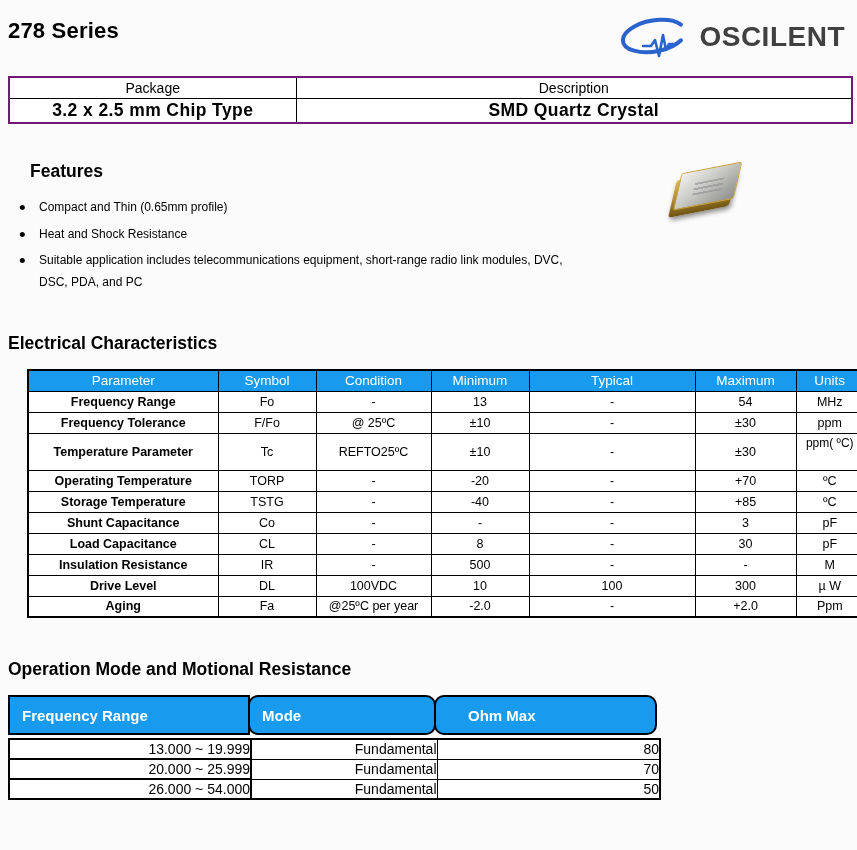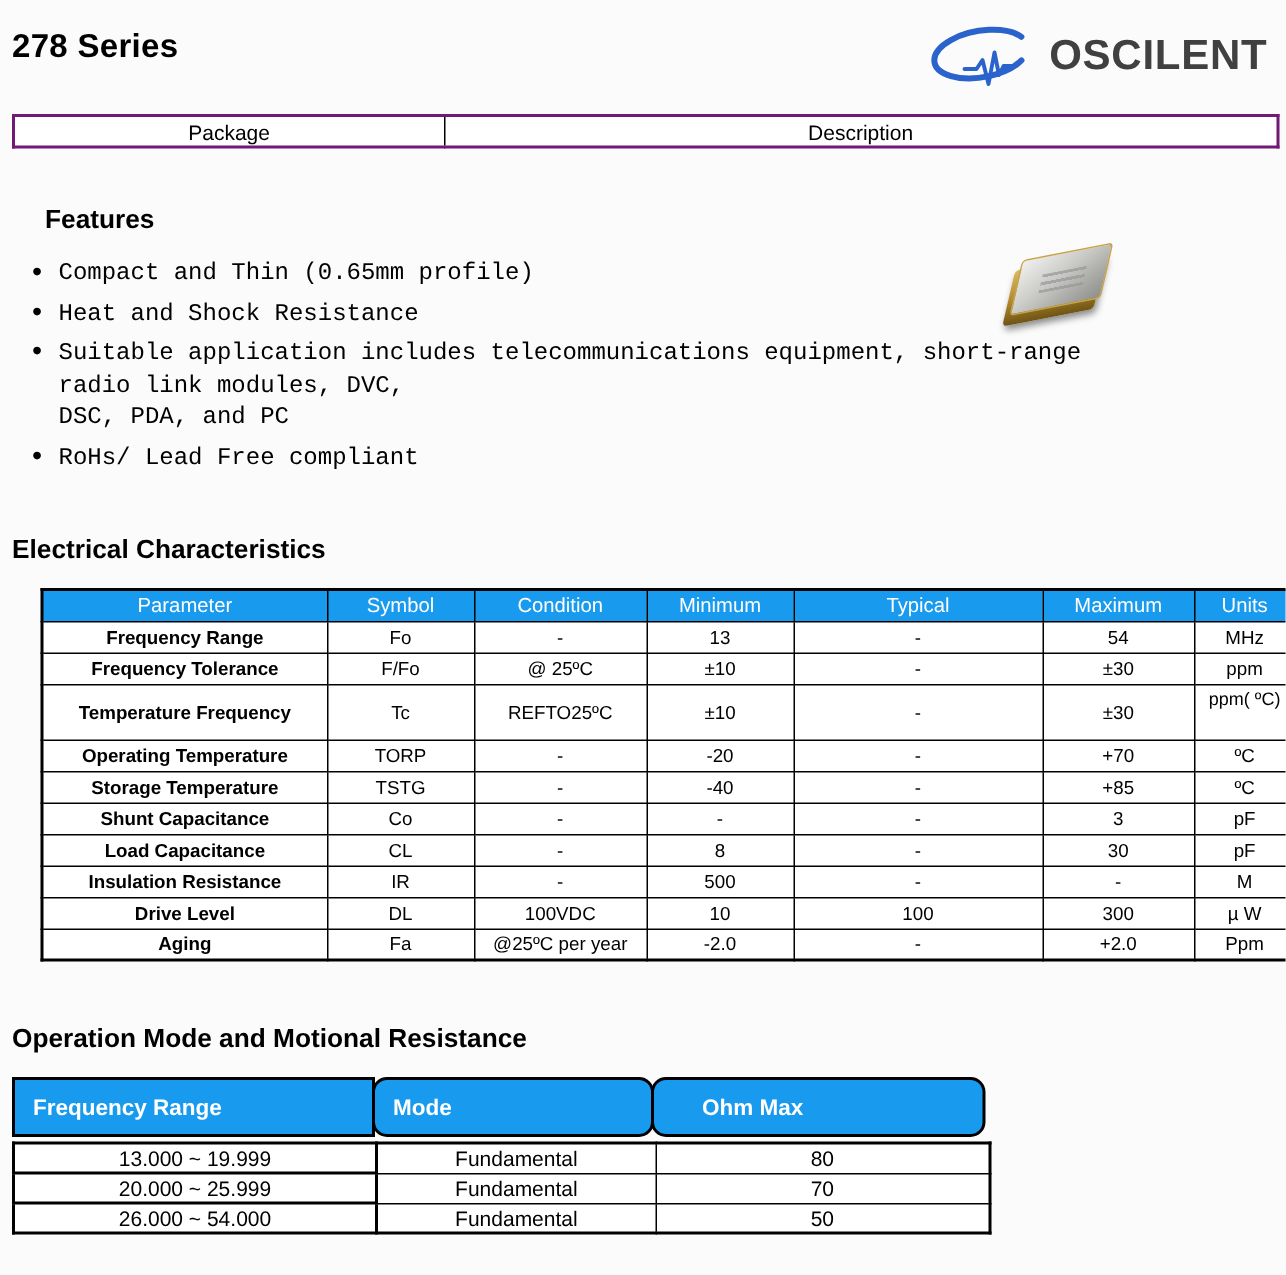--- a/index.html
+++ b/index.html
@@ -14,21 +14,21 @@
 
   
   .pkg-table { border-collapse:collapse; width:843px; margin:16px 0 0 8px; border:2px solid #701a75; table-layout:fixed; }
   .pkg-table th { font-weight:normal; font-size:14px; border:1px solid #000; height:21px; background:#fff; }
   .pkg-table td { font-weight:bold; font-size:17.5px; text-align:center; border:1px solid #000; height:25px; background:#fff; letter-spacing:0.4px; }
 
   
   .sec-h { font-size:17.5px; font-weight:bold; margin-left:8px; }
   .features-h { margin-top:37px;margin-left:30px; }
   .feat-list { list-style:none; margin:15px 0 0 18px; max-width:740px; }
-  .feat-list li { position:relative; padding-left:21px; font-size:16px; line-height:21.5px; margin-bottom:5px; white-space:pre-line;font-family:Liberation Mono, monospace; }
+  .feat-list li { position:relative; padding-left:21px; font-size:12px; line-height:21.5px; margin-bottom:5px; white-space:pre-line; }
   .feat-list li::before { content:"\2022"; position:absolute; left:1px; top:0; font-size:19px; }
 
   
   .chip-wrap { position:absolute; left:663px; top:167px; width:76px; height:52px; }
   .chip { position:absolute; inset:0; transform:rotate(-11deg); }
   .chip-base { position:absolute; left:1px; top:9px; width:62px; height:35px; border-radius:3px;
                transform:skewX(-24deg); transform-origin:bottom left;
                background:linear-gradient(180deg,#dcb95e 0%,#b08a30 55%,#6f5414 100%);
                box-shadow:2px 3px 5px rgba(0,0,0,0.45); }
   .chip-top  { position:absolute; left:7px; top:3px; width:62px; height:35px; border-radius:3px;
@@ -48,21 +48,21 @@
   .elec-table tr.tall td.units-top { vertical-align:top; padding-top:2px; font-size:12px; }
 
   
   .op-h { margin-top:41px; }
   .op-head { display:flex; width:651px; margin:15px 0 0 8px; }
   .op-head .hcell { background:#189aef; color:#fff; font-weight:bold; font-size:15px; height:40px;
                     display:flex; align-items:center; padding-left:12px; border:2px solid #000; }
   .op-head .hcell + .hcell { margin-left:-2px;border-radius:10px; }
   .op-head .c1 { width:242px; } .op-head .c2 { width:188px; } .op-head .c3 { width:223px;padding-left:32px; }
   .op-body { border-collapse:collapse; width:651px; margin:3px 0 0 8px; border:2px solid #000; table-layout:fixed; }
-  .op-body td { background:#fff; border:1px solid #000; text-align:center; font-size:14px; height:20px; }
+  .op-body td { background:#fff; border:1px solid #000; text-align:right; font-size:14px; height:20px; }
   .op-body td:first-child { border-width:2px; }
 </style>
 </head>
 <body>
 
 <div class="page">
 
   <div class="hdr">
     <div class="title">278 Series</div>
     <div class="logo">
@@ -79,30 +79,33 @@
   <table class="pkg-table">
     <colgroup>
         <col style="width:287px">
         <col style="width:556px">
       </colgroup>
     <tbody>
         <tr>
       <th>Package</th>
       <th>Description</th>
     </tr>
+    <tr>
+      <td>3.2 x 2.5 mm Chip Type</td>
+      <td>SMD Quartz Crystal</td>
+    </tr>
   </tbody>
     </table>
 
   <h2 class="sec-h features-h">Features</h2>
   <ul class="feat-list">
     <li>Compact and Thin (0.65mm profile)</li>
     <li>Heat and Shock Resistance</li>
     <li>Suitable application includes telecommunications equipment, short-range radio link modules, DVC,
 DSC, PDA, and PC</li>
-    <li>RoHs/ Lead Free compliant</li>
   </ul>
 
   <div class="chip-wrap">
     <div class="chip">
       <div class="chip-base"></div>
       <div class="chip-top"></div>
     </div>
   </div>
 
   <h2 class="sec-h elec-h">Electrical Characteristics</h2>
@@ -140,21 +143,21 @@
       <tr>
         <td class="param">Frequency Tolerance</td>
         <td>F/Fo</td>
         <td>@ 25ºC</td>
         <td>±10</td>
         <td>-</td>
         <td>±30</td>
         <td>ppm</td>
       </tr>
       <tr class="tall">
-        <td class="param">Temperature Frequency</td>
+        <td class="param">Temperature Parameter</td>
         <td>Tc</td>
         <td>REFTO25ºC</td>
         <td>±10</td>
         <td>-</td>
         <td>±30</td>
         <td class="units-top">ppm( ºC)</td>
       </tr>
       <tr>
         <td class="param">Operating Temperature</td>
         <td>TORP</td>

